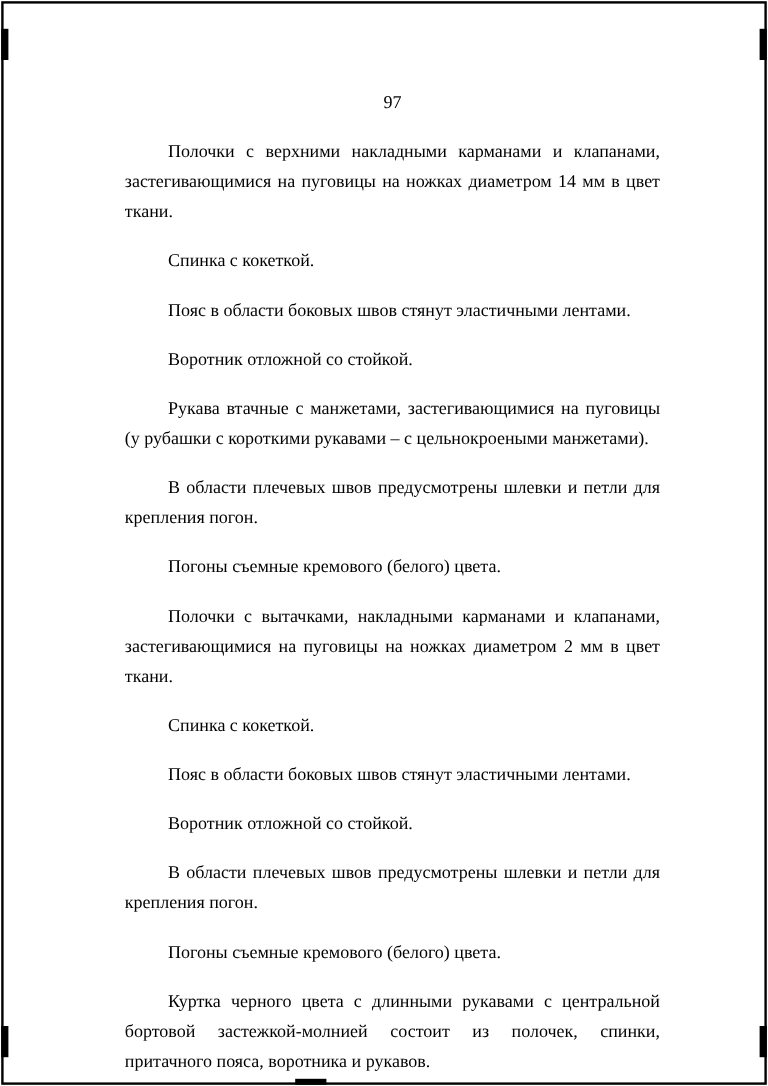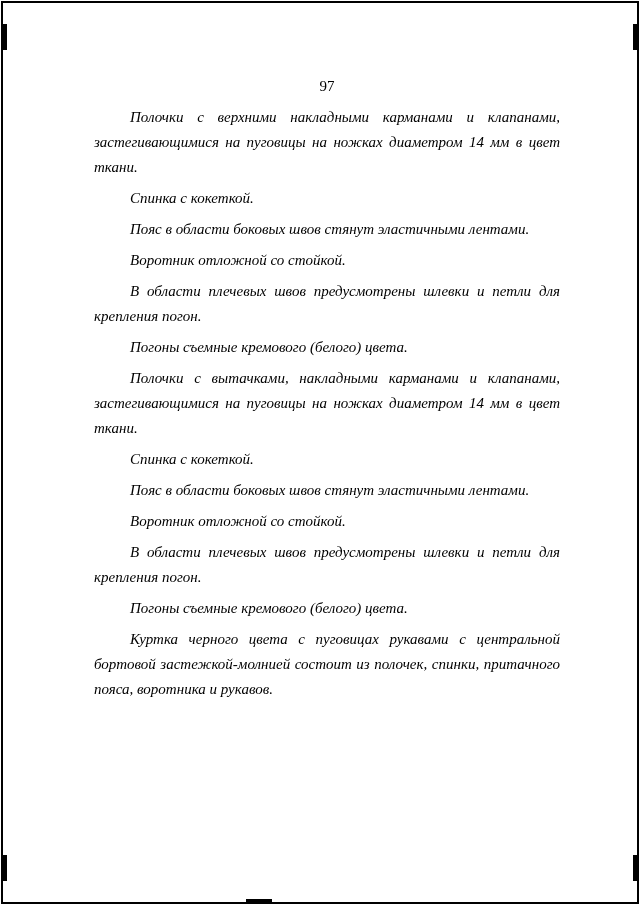--- a/index.html
+++ b/index.html
@@ -37,46 +37,46 @@
     width: 478px;
     top: 74px;
   }
   .page-number {
     text-align: center;
     font-size: 15px;
     line-height: 25px;
     margin: 0 0 0 0;
   }
   .para {
-    margin: 6px;
+    margin: 16px;
     font-size: 15px;
     line-height: 25px;
     text-align: justify;
     text-indent: 36px;
-    font-style: italic;
   }
 </style>
 </head>
 <body>
 
 <div class="page-frame"></div>
 <div class="scan-mark mark-tl"></div>
 <div class="scan-mark mark-tr"></div>
 <div class="scan-mark mark-bl"></div>
 <div class="scan-mark mark-br"></div>
 <div class="scan-mark mark-bc"></div>
 
 <div class="text-block">
   <div class="page-number">97</div>
   <p class="para">Полочки с верхними накладными карманами и клапанами, застегивающимися на пуговицы на ножках диаметром 14 мм в цвет ткани.</p>
   <p class="para">Спинка с кокеткой.</p>
   <p class="para">Пояс в области боковых швов стянут эластичными лентами.</p>
   <p class="para">Воротник отложной со стойкой.</p>
+  <p class="para">Рукава втачные с манжетами, застегивающимися на пуговицы (у рубашки с короткими рукавами – с цельнокроеными манжетами).</p>
   <p class="para">В области плечевых швов предусмотрены шлевки и петли для крепления погон.</p>
   <p class="para">Погоны съемные кремового (белого) цвета.</p>
-  <p class="para">Полочки с вытачками, накладными карманами и клапанами, застегивающимися на пуговицы на ножках диаметром 14 мм в цвет ткани.</p>
+  <p class="para">Полочки с вытачками, накладными карманами и клапанами, застегивающимися на пуговицы на ножках диаметром 2 мм в цвет ткани.</p>
   <p class="para">Спинка с кокеткой.</p>
   <p class="para">Пояс в области боковых швов стянут эластичными лентами.</p>
   <p class="para">Воротник отложной со стойкой.</p>
   <p class="para">В области плечевых швов предусмотрены шлевки и петли для крепления погон.</p>
   <p class="para">Погоны съемные кремового (белого) цвета.</p>
-  <p class="para">Куртка черного цвета с пуговицах рукавами с центральной бортовой застежкой-молнией состоит из полочек, спинки, притачного пояса, воротника и рукавов.</p>
+  <p class="para">Куртка черного цвета с длинными рукавами с центральной бортовой застежкой-молнией состоит из полочек, спинки, притачного пояса, воротника и рукавов.</p>
 </div>
 
 </body></html>

